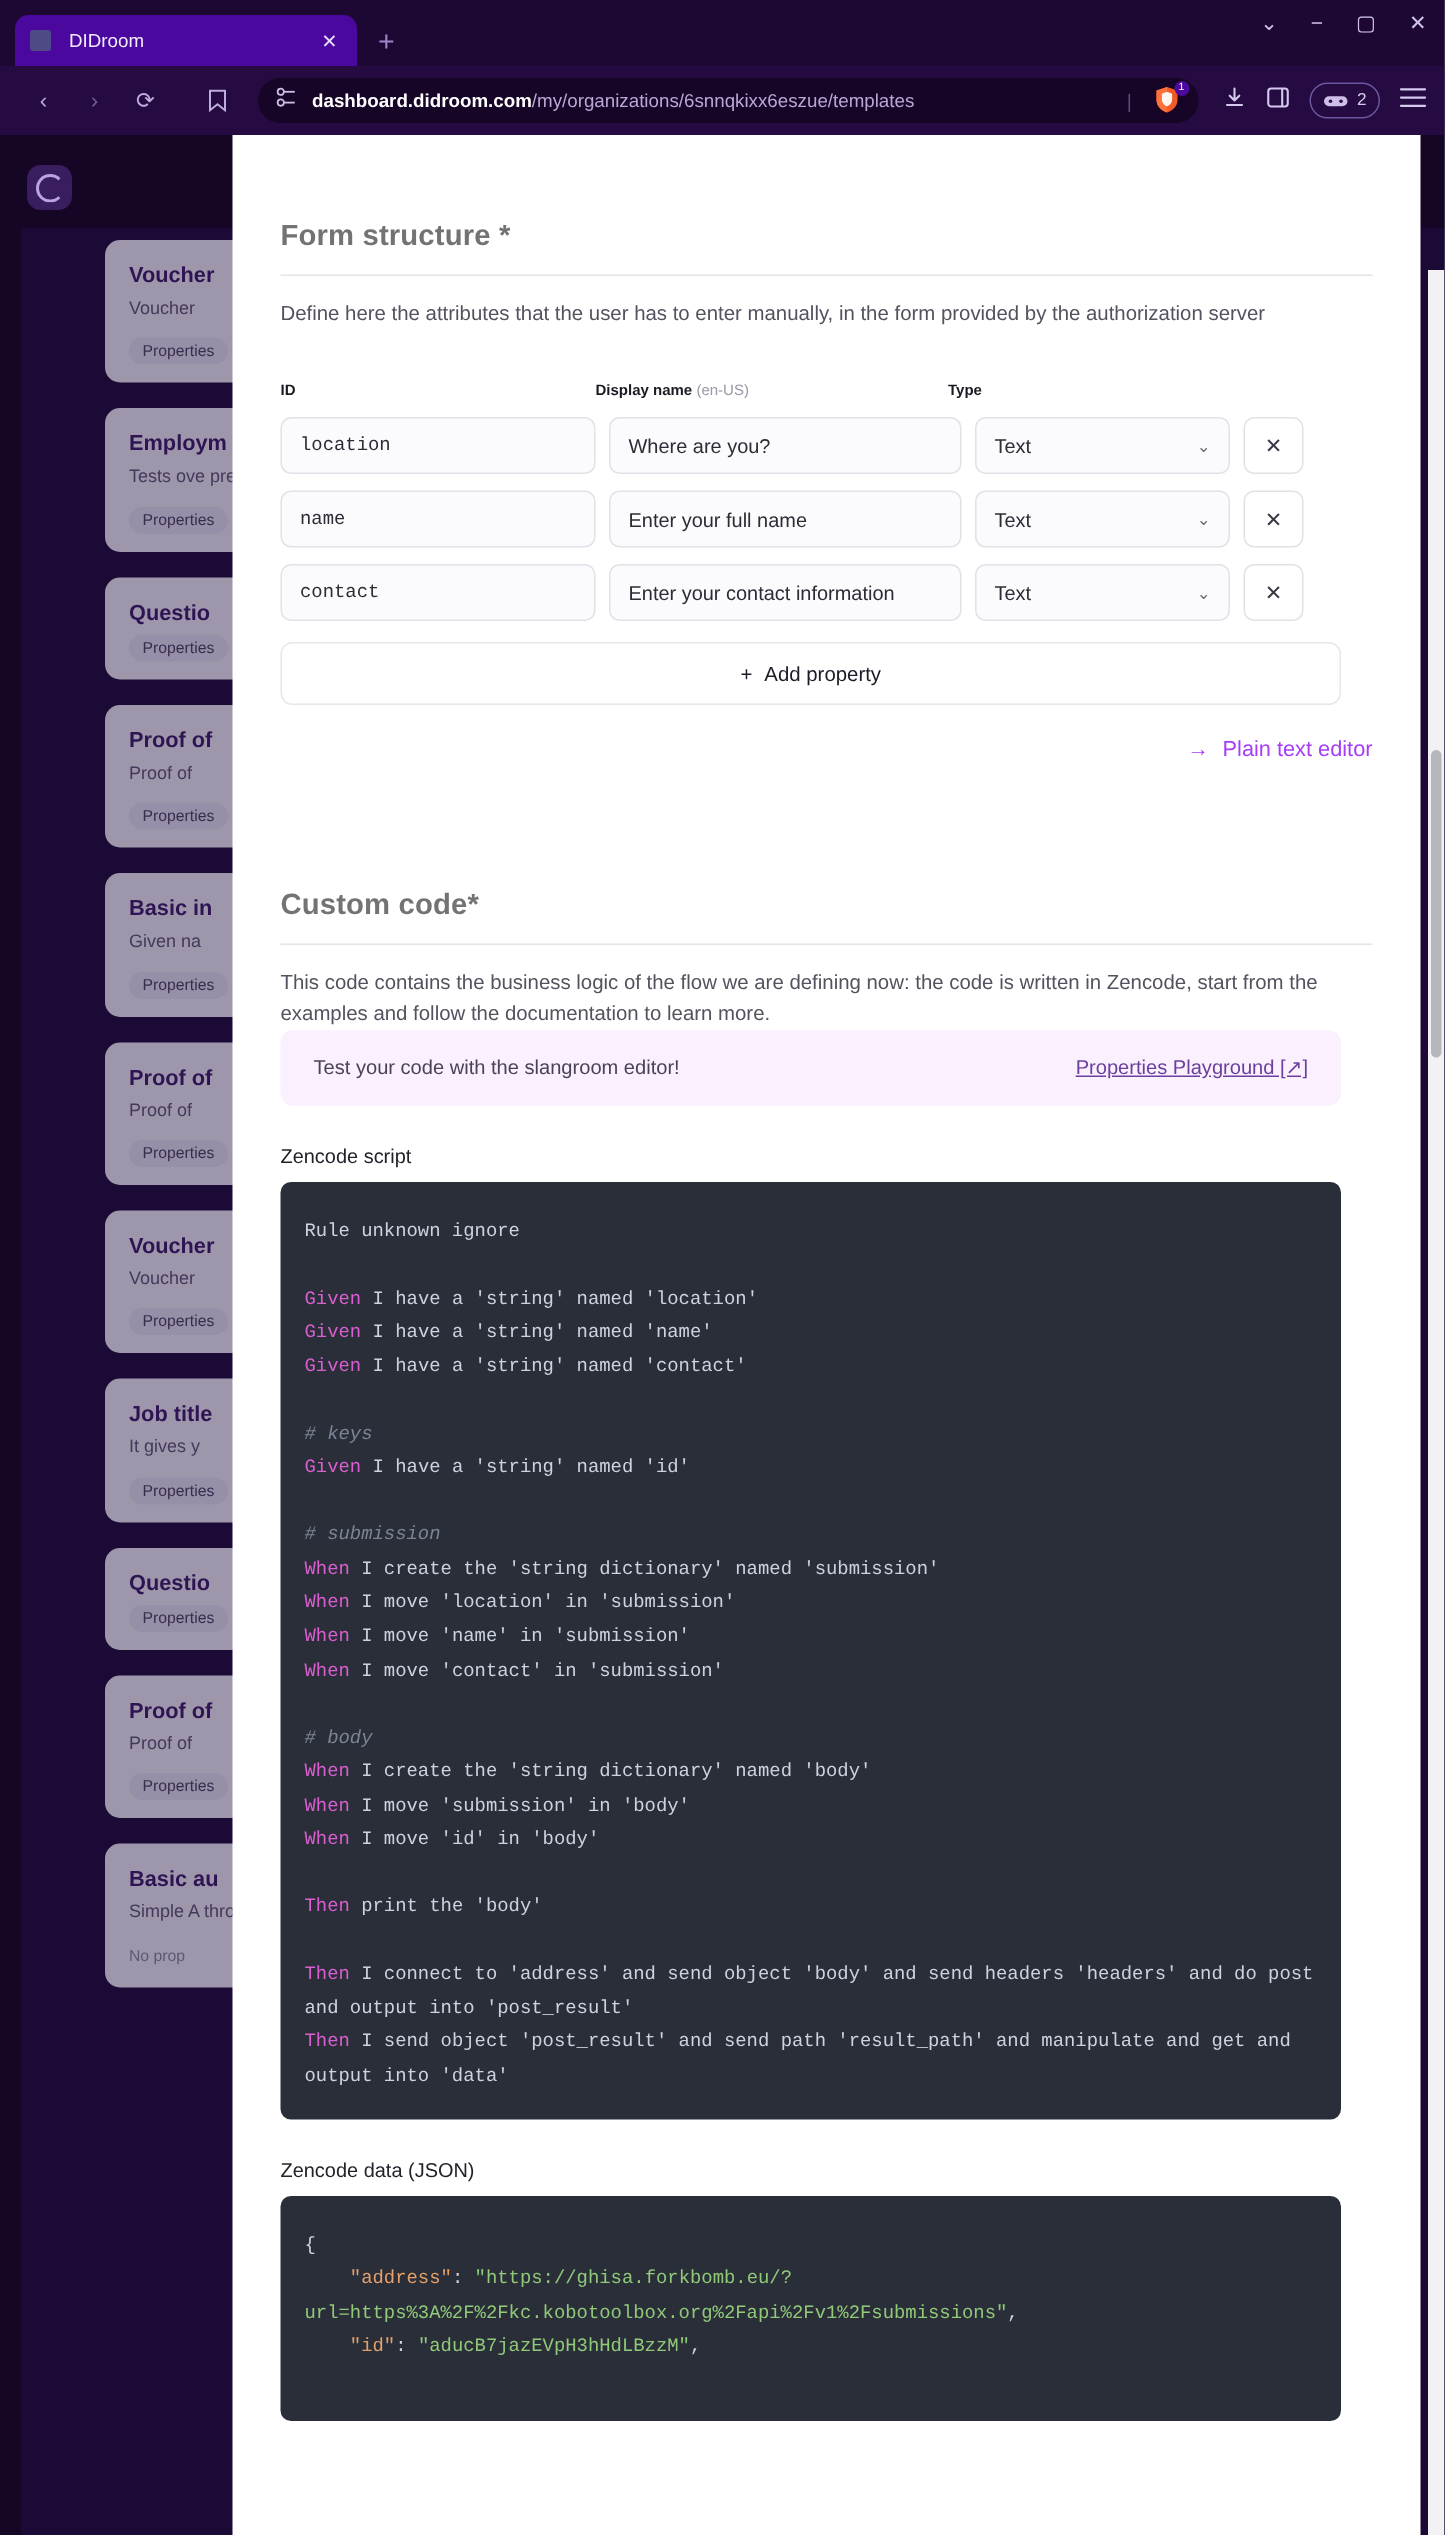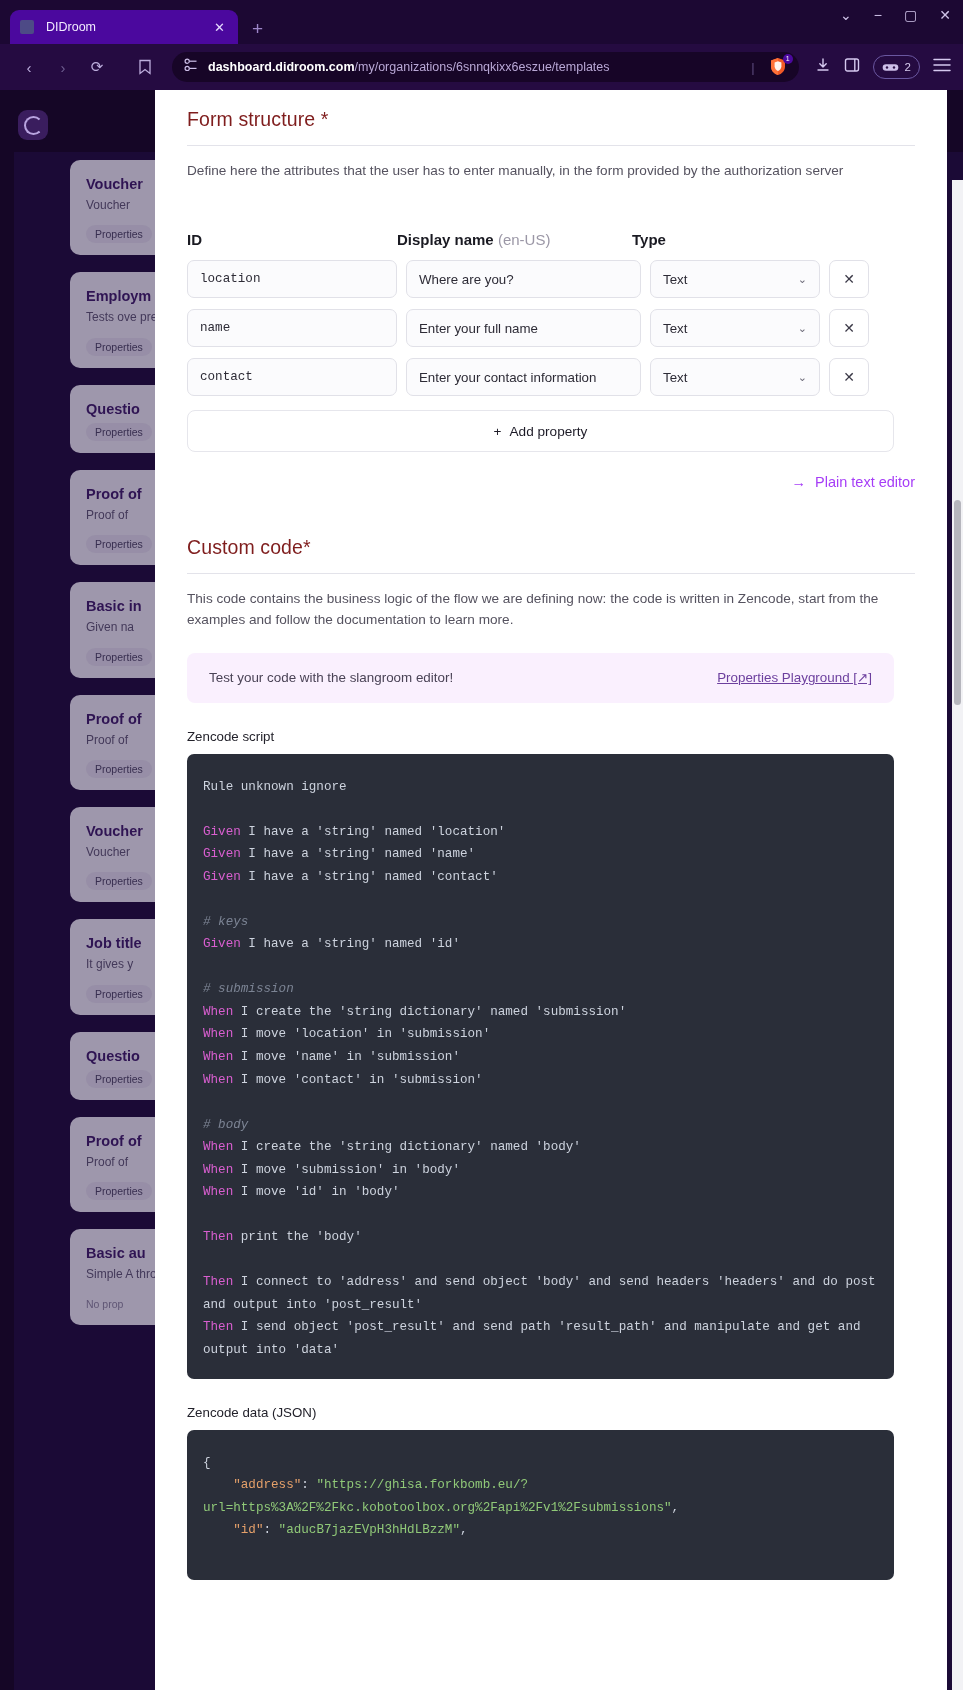--- a/index.html
+++ b/index.html
@@ -86,26 +86,26 @@
   }
   .bgcard .chip.empty { background: transparent; color: #8a859c; padding-left: 0; }
 
   
   #modal {
     position: absolute; left: 155px; top: 0; width: 792px; height: 1600px;
     background: #ffffff; overflow: hidden;
   }
   .inner { padding: 18px 32px 0 32px; }
 
-  h2.section-title { font-size: 19.5px; font-weight: 400; color: #7f1d1d; letter-spacing: .1px; }
+  h2.section-title { font-size: 19.5px; font-weight: 700; color: #737373; letter-spacing: .1px; margin-top: 38px; }
   .rule { height: 1px; background: #e3e3ea; margin: 14px 0 14px 0; }
   p.section-desc { font-size: 13.6px; color: #55525f; line-height: 1.56; }
 
   
-  .fs-head { display: flex; margin-top: 50px; margin-bottom: 12px; font-size: 15px; color: #1a1a22; }
+  .fs-head { display: flex; margin-top: 36px; margin-bottom: 12px; font-size: 10px; color: #1a1a22; }
   .fs-head .c1 { width: 210px; font-weight: 600; }
   .fs-head .c2 { width: 235px; font-weight: 600; }
   .fs-head .c2 span { color: #9b97a6; font-weight: 400; }
   .fs-head .c3 { width: 170px; font-weight: 600; }
 
   .fs-row { display: flex; align-items: center; gap: 9px; margin-bottom: 11px; }
   .fld {
     height: 38px; border: 1px solid #e1e1e8; border-radius: 7px;
     background: #fbfbfd; display: flex; align-items: center;
     padding: 0 12px; font-size: 13.3px; color: #2d2b36;
@@ -126,21 +126,21 @@
     gap: 8px; font-size: 13.6px; color: #1d1b27;
   }
   .plain-link {
     margin-top: 22px; display: flex; justify-content: flex-end; align-items: center;
     gap: 9px; font-size: 14.5px; color: #a63df7;
   }
 
   .spacer-lg { height: 46px; }
 
   .banner {
-    margin-top: 22px; background: #faf0fe; border-radius: 8px;
+    background: #faf0fe; border-radius: 8px;
     height: 50px; display: flex; align-items: center;
     justify-content: space-between; padding: 0 22px; width: 707px;
   }
   .banner .msg { font-size: 13.4px; color: #4a4356; }
   .banner .lnk { font-size: 13.4px; color: #6c3f9e; text-decoration: underline; }
 
   .code-label { margin-top: 26px; margin-bottom: 10px; font-size: 13.3px; color: #23222b; }
 
   pre.codeblock {
     background: #2a2e39; border-radius: 7px; width: 707px;

